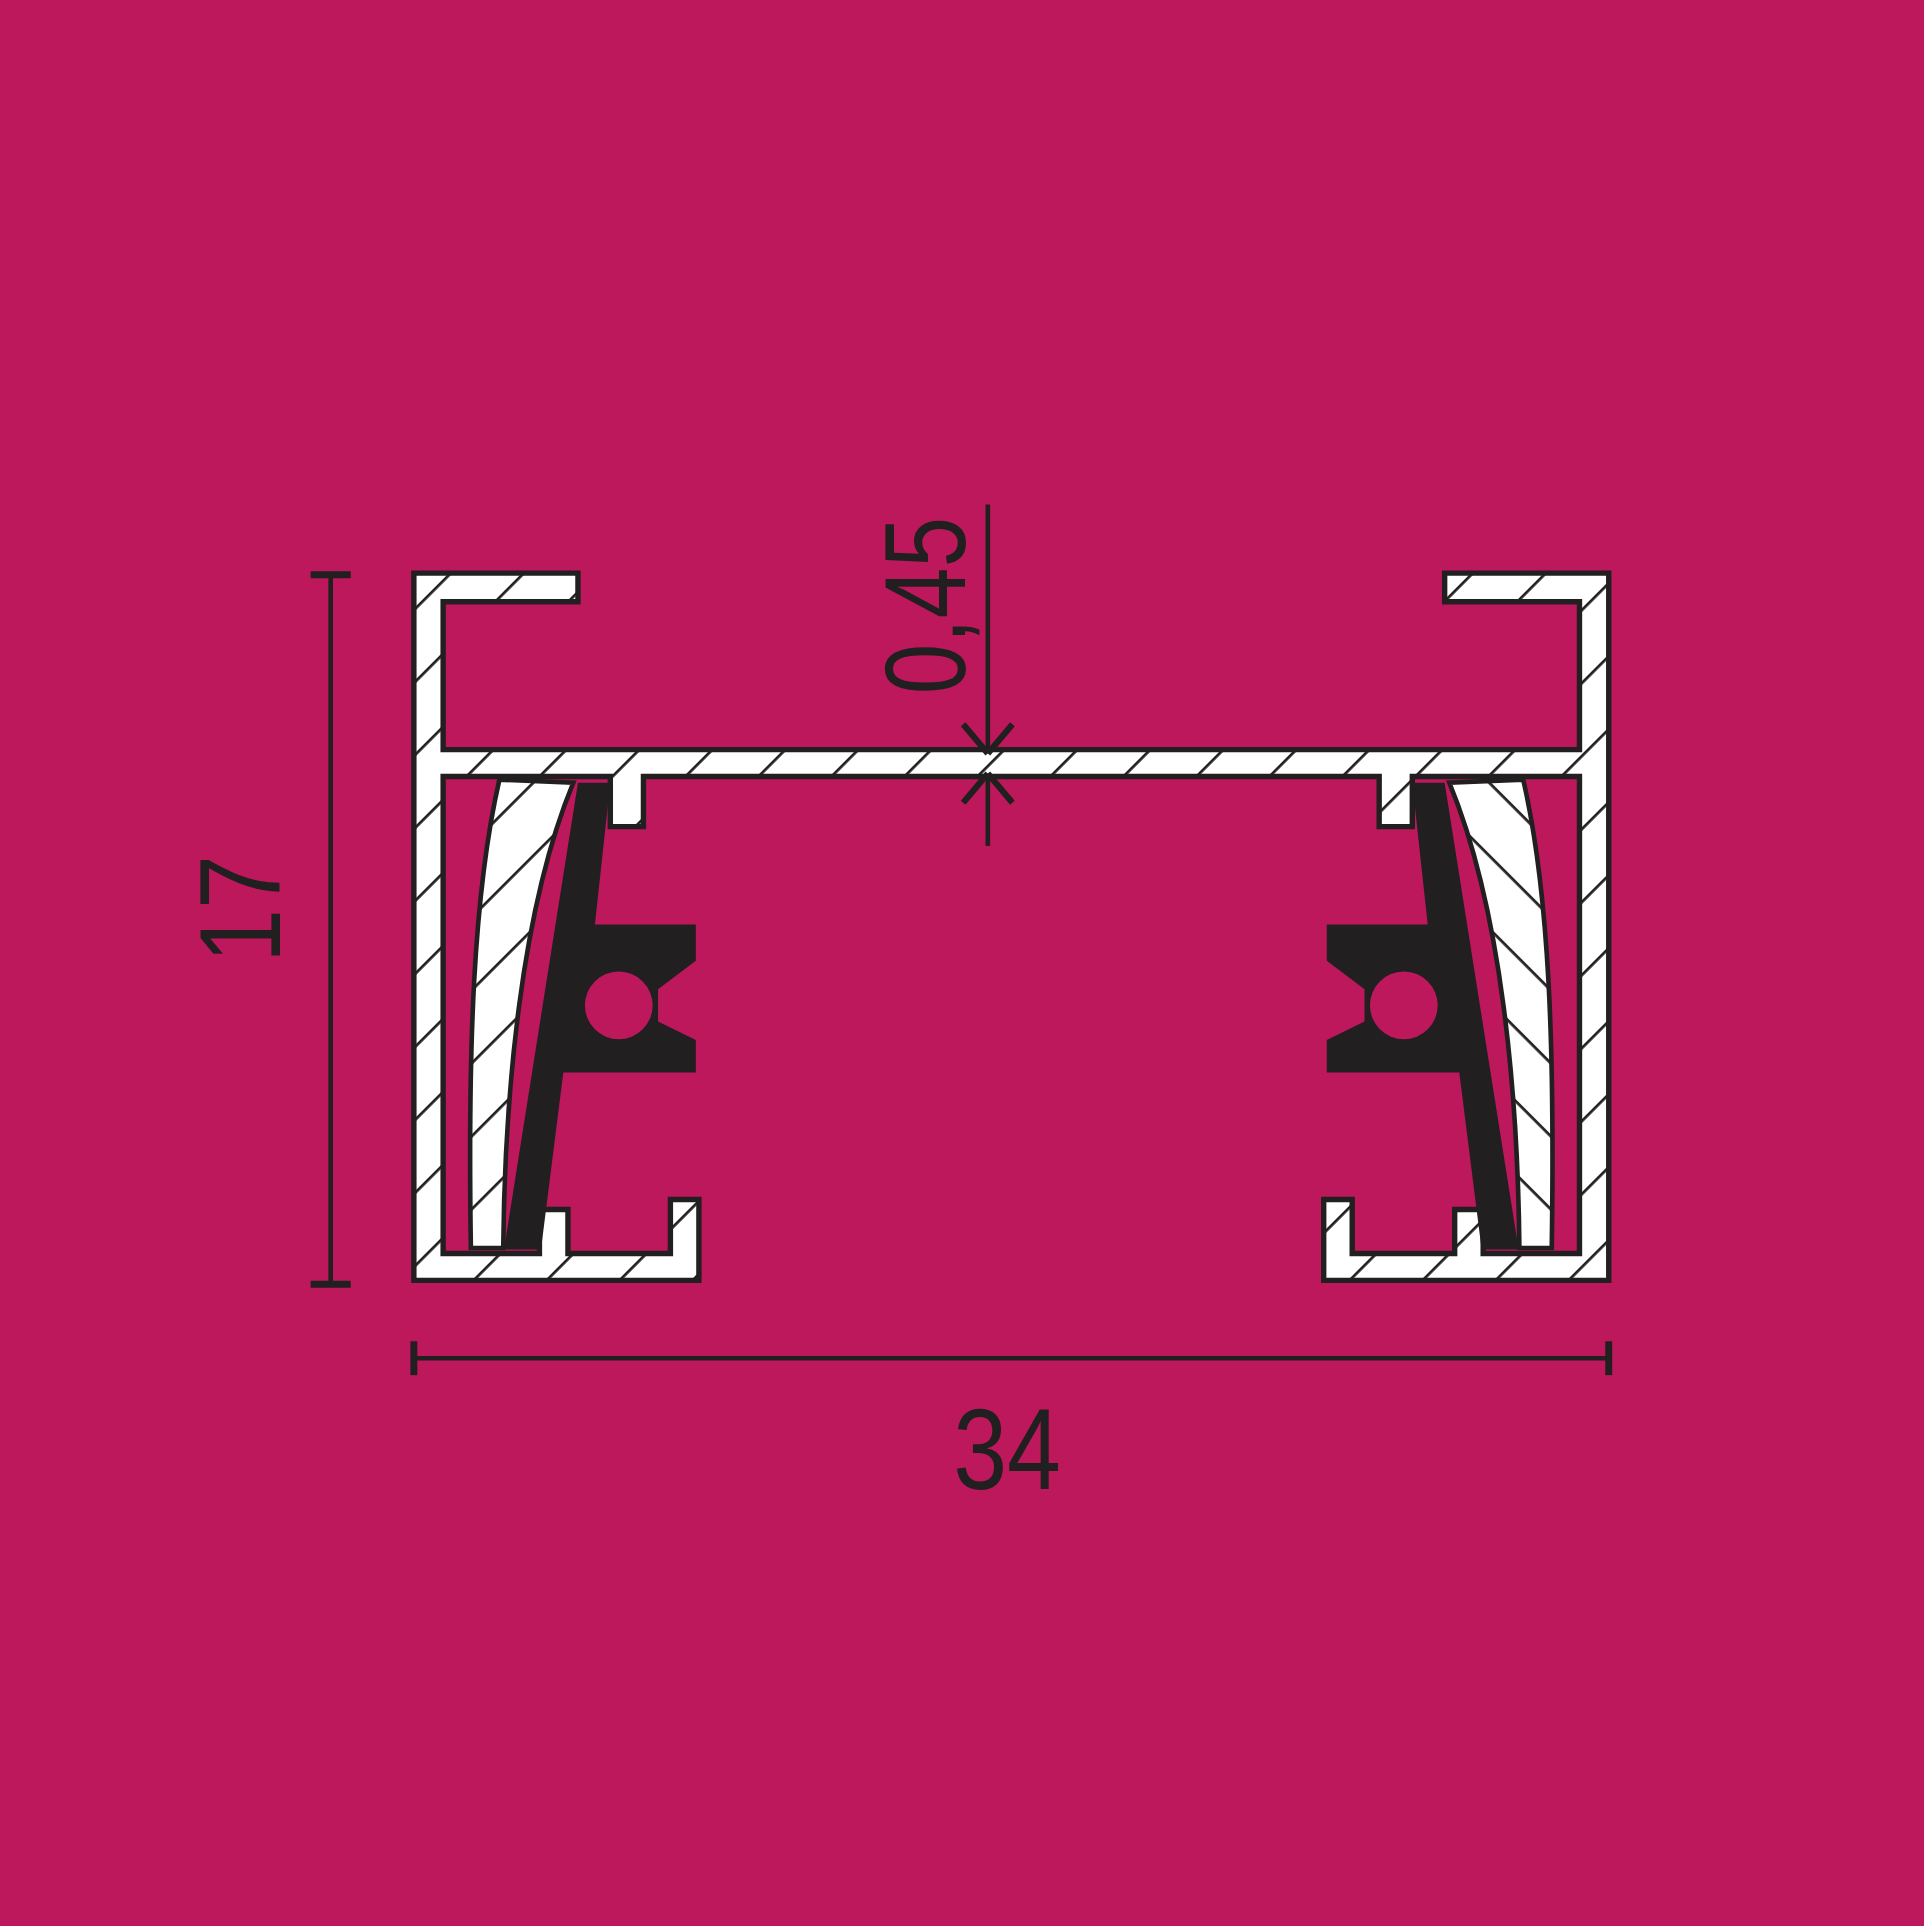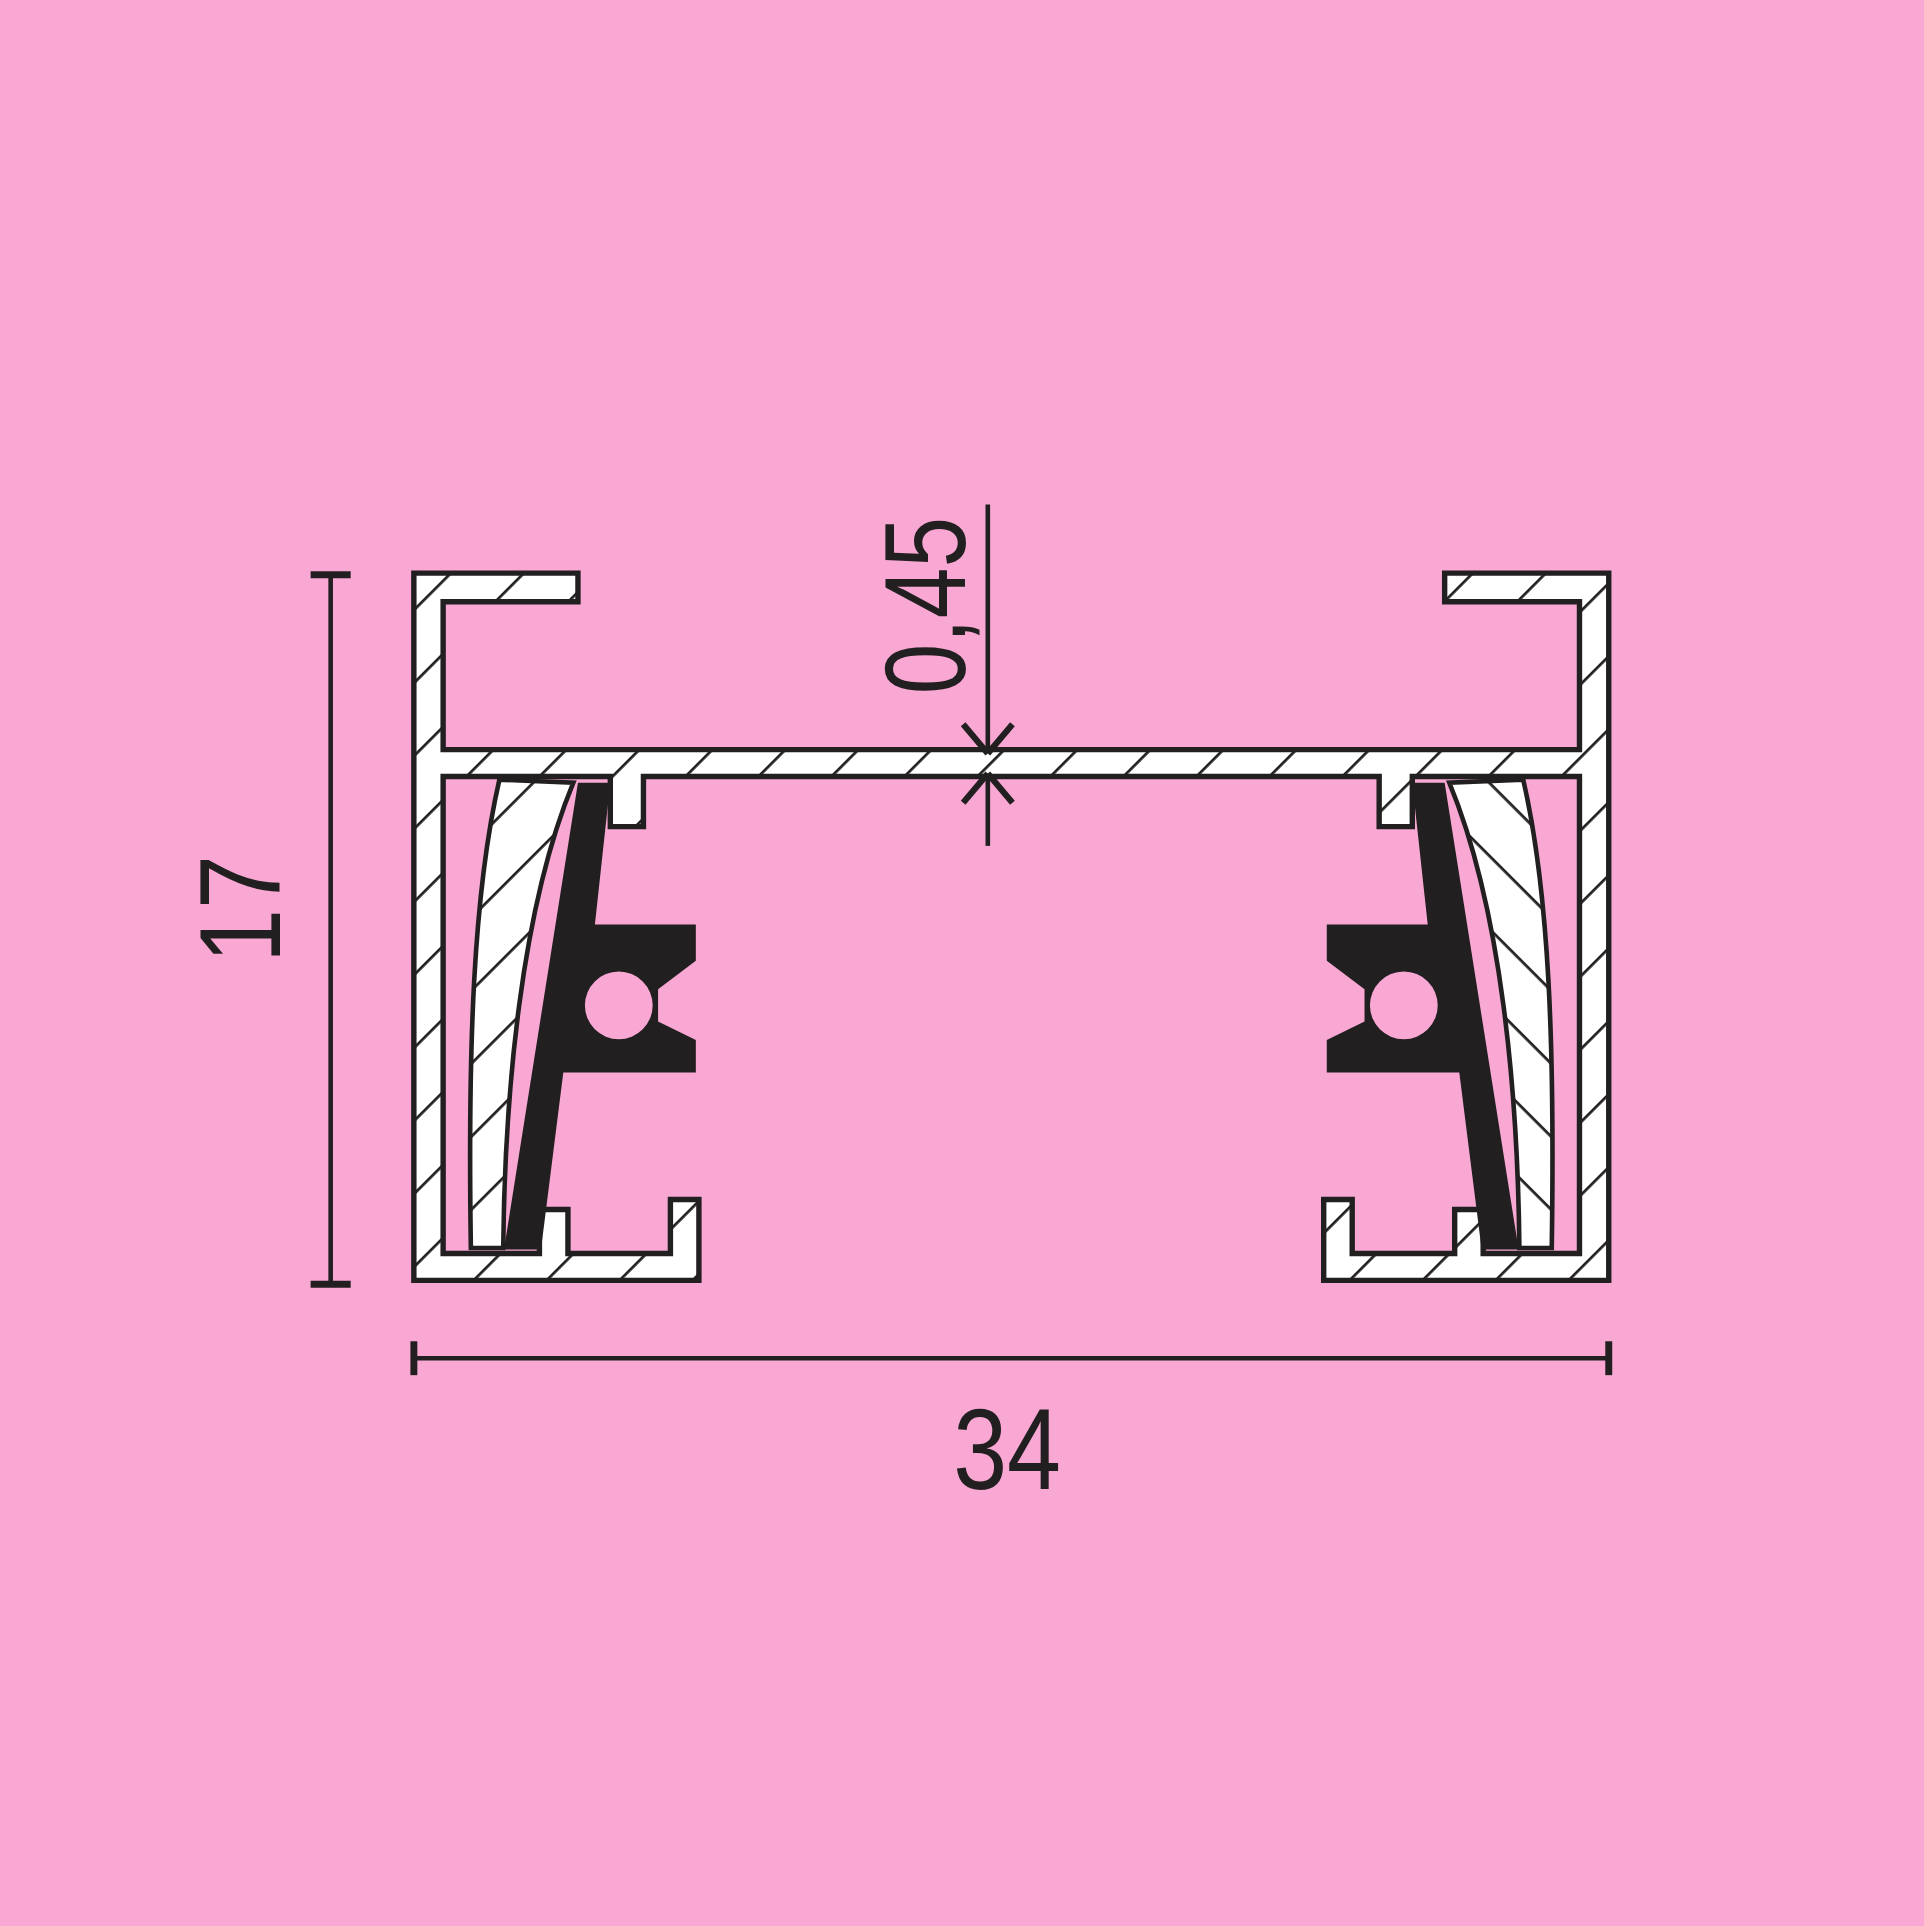--- a/index.html
+++ b/index.html
@@ -4,21 +4,21 @@
 <style>
   html, body {
     margin: 0;
     padding: 0;
     background: #ffffff;
   }
   .page {
     position: relative;
     width: 1924px;
     height: 1926px;
-    background: #f9a8d4;
+    background: #be185d;
     overflow: hidden;
   }
   svg.drawing {
     position: absolute;
     inset: 0;
     width: 100%;
     height: 100%;
     display: block;
   }
   .ink-stroke {

